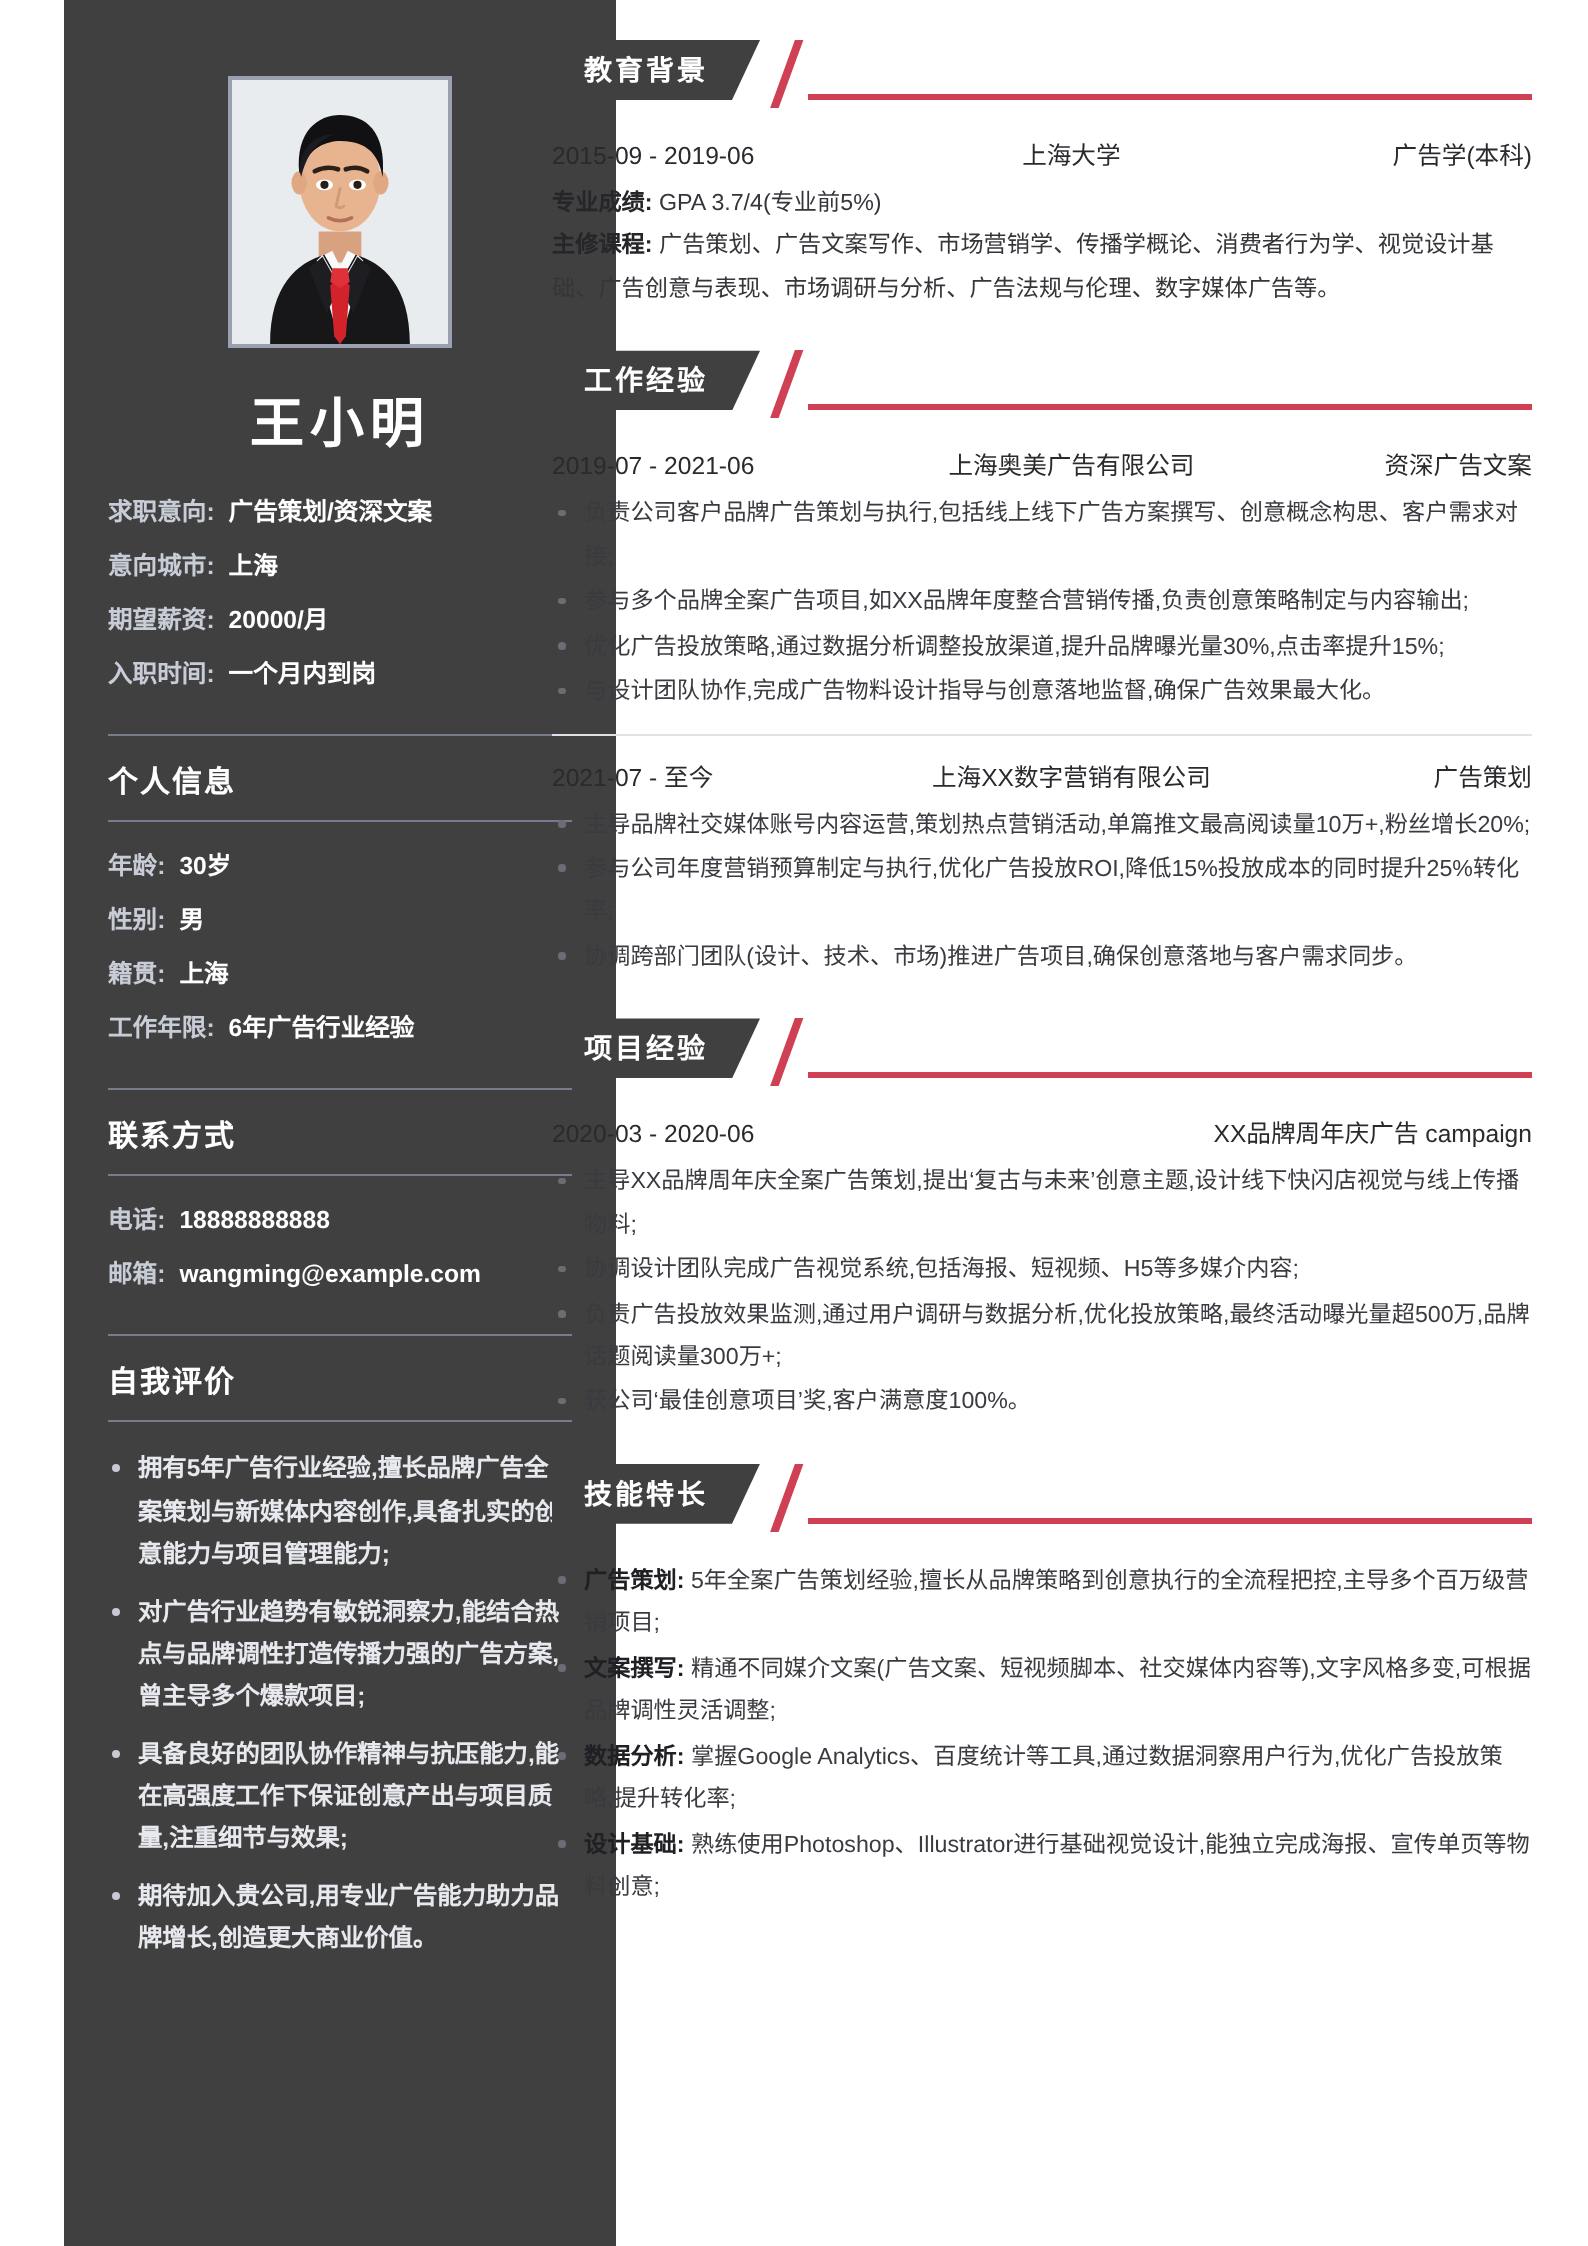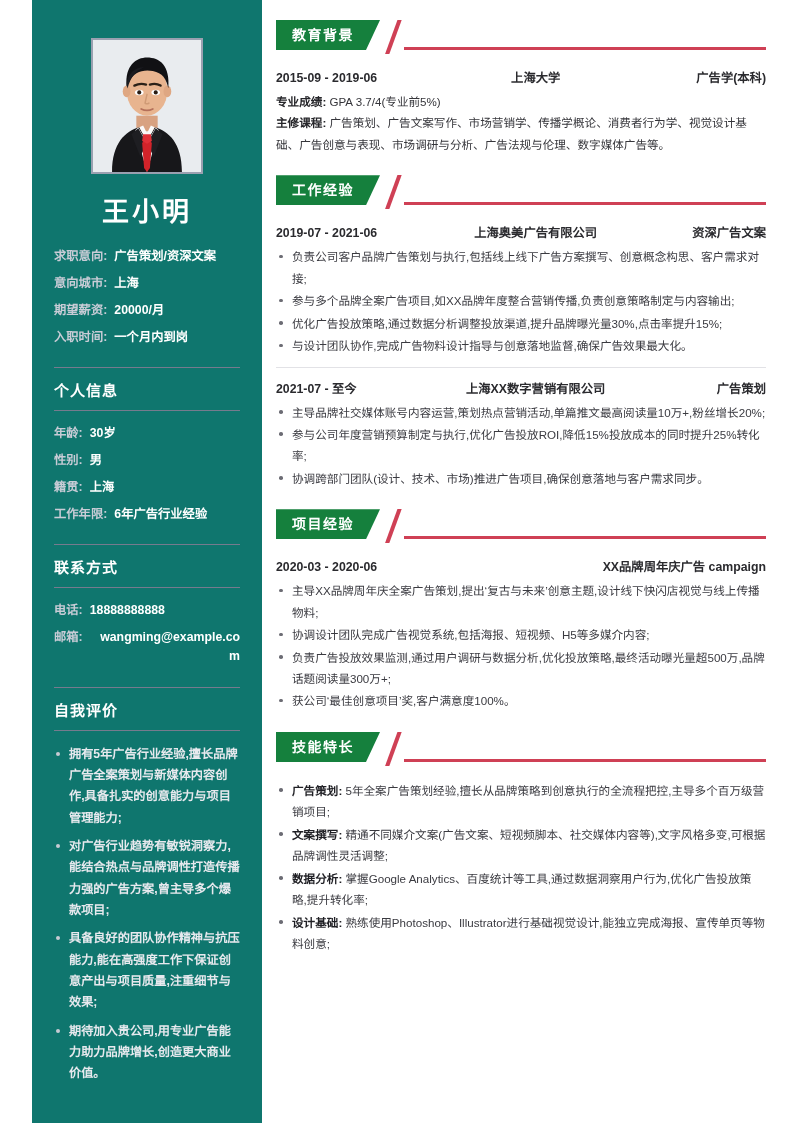--- a/index.html
+++ b/index.html
@@ -17,23 +17,23 @@
     background: #ffffff;
     display: flex;
     overflow: hidden;
   }
 
   
   .sidebar {
     position: absolute;
     left: 32px;
     top: 0;
-    width: 230px;
+    width: 276px;
     height: 1123px;
-    background: #0f766e;
+    background: #404040;
     color: #ffffff;
     padding: 0 22px;
     overflow: hidden;
   }
   .photo-wrap {
     margin: 38px auto 0 auto;
     width: 112px;
     height: 136px;
     border: 2px solid #9aa0b0;
     background: #dfe2e6;
@@ -129,21 +129,21 @@
   .sec-header {
     position: relative;
     height: 34px;
     margin-bottom: 14px;
   }
   .sec-header .tag {
     position: absolute;
     left: 0;
     top: 0;
     height: 30px;
-    background: #15803d;
+    background: #404040;
     color: #ffffff;
     font-size: 14px;
     font-weight: bold;
     letter-spacing: 1.5px;
     line-height: 30px;
     padding: 0 26px 0 16px;
     clip-path: polygon(0 0, 100% 0, calc(100% - 14px) 100%, 0 100%);
     white-space: nowrap;
   }
   .sec-header .slash {
@@ -170,21 +170,21 @@
     bottom: 4px;
     height: 3px;
     background: #cf4055;
   }
 
   .entry { margin-bottom: 4px; }
   .entry-head {
     display: flex;
     align-items: baseline;
     font-size: 12.3px;
-    font-weight: bold;
+    font-weight: normal;
     color: #2a2a2e;
     margin-bottom: 5px;
   }
   .entry-date { width: 33%; text-align: left; white-space: nowrap; }
   .entry-org  { width: 40%; text-align: center; }
   .entry-role { width: 27%; text-align: right; white-space: nowrap; }
   .entry-org.center-wide { width: 67%; text-align: right; }
 
   .meta-line {
     font-size: 11.6px;

